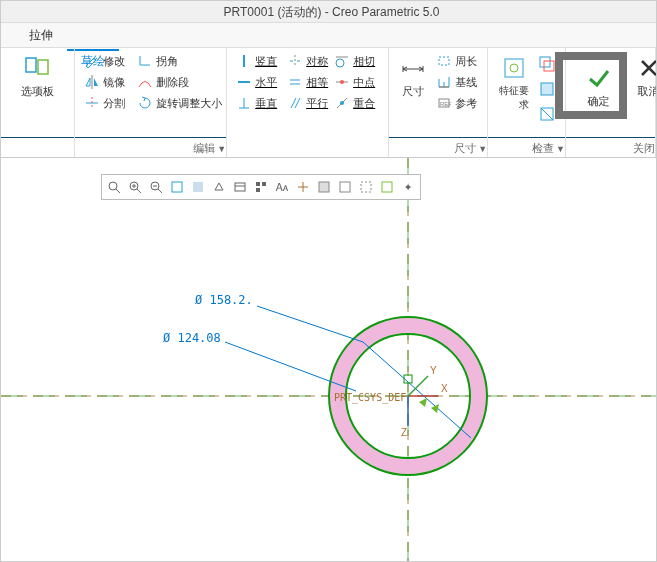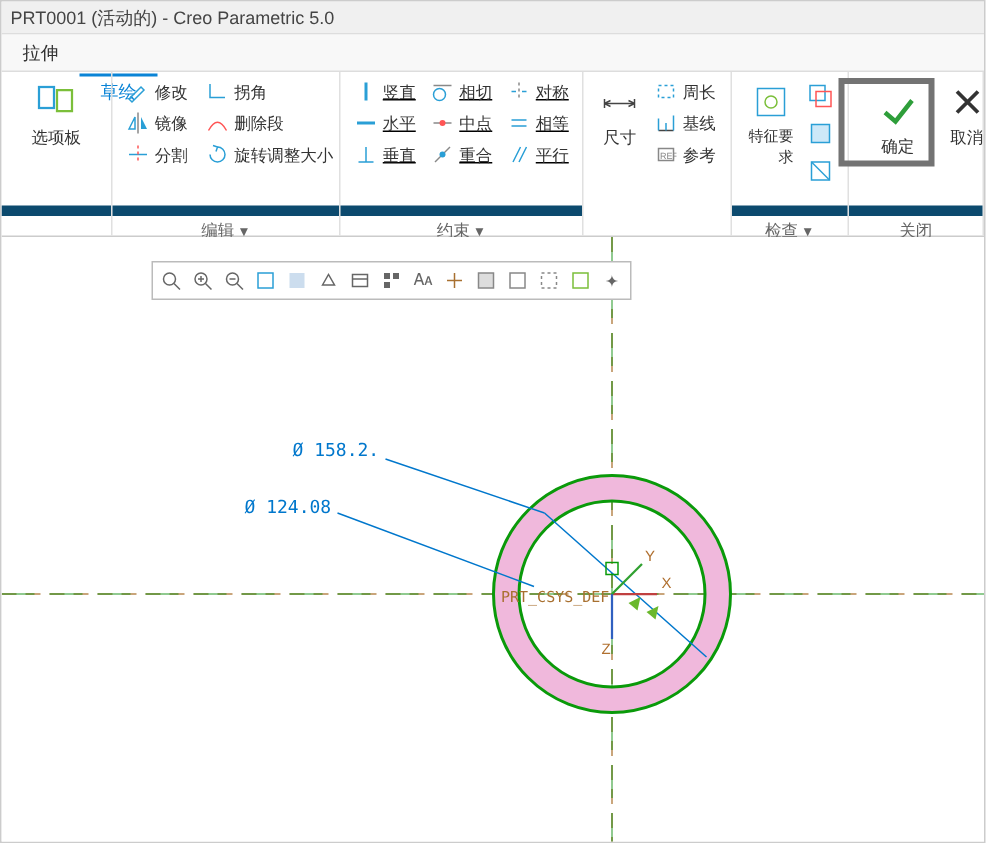--- a/index.html
+++ b/index.html
@@ -1,34 +1,34 @@
 <!DOCTYPE html>
 <html><head>
 <meta charset="utf-8">
 <style>
   * { box-sizing: border-box; margin: 0; padding: 0; font-family: 'Microsoft YaHei', 'Segoe UI', sans-serif; }
   body { width: 657px; height: 562px; background: #fff; overflow: hidden; border: 1px solid #ccc; }
-  .titlebar { height: 22px; background: #f0f0f0; font-size: 12px; color: #444; padding-left: 6px; line-height: 22px; border-bottom: 1px solid #ddd;}
-  .tabs { height: 25px; background: #f8f8f8; display: flex; border-bottom: 1px solid #ddd; }
+  .titlebar { height: 22px; background: #f0f0f0; font-size: 12px; color: #444; padding-left: 6px; line-height: 22px; border-bottom: 1px solid #ddd; text-align: center;}
+  .tabs { height: 25px; background: #f8f8f8; display: flex; border-bottom: 1px solid #ddd; padding-left: 14px; }
   .tab { padding: 0 14px; font-size: 12px; line-height: 24px; color: #333; }
   .tab.active { color: #0a84d6; border-bottom: 2px solid #0a84d6; margin-top: 26px; }
   .ribbon { height: 110px; display: flex; background: #fff; border-bottom: 1px solid #ccc; }
   .group { border-right: 1px solid #e0e0e0; display: flex; flex-direction: column; }
   .group-body { flex: 1; display: flex; align-items: flex-start; padding: 4px 6px 0 6px; }
-  .group-label { height: 20px; text-align: center; font-size: 11px; color: #666; border-top: 7px solid #0c4a6e; line-height: 20px; }
+  .group-label { height: 20px; text-align: right; font-size: 11px; color: #666; border-top: 1px solid #0c4a6e; line-height: 20px; }
   .group-label .drop { font-size: 9px; margin-left: 2px;}
   .vbtn { display: flex; flex-direction: column; align-items: center; padding: 2px 4px; cursor: pointer; }
   .vbtn .glyph { width: 28px; height: 28px; display: flex; align-items: center; justify-content: center; }
   .vbtn .lbl { font-size: 11px; color: #333; margin-top: 2px; }
   .col { display: flex; flex-direction: column; gap: 3px; }
   .sbtn { display: flex; align-items: center; padding: 1px 3px; cursor: pointer; white-space: nowrap; }
   .sbtn .glyph { width: 16px; height: 16px; display: flex; align-items: center; justify-content: center; margin-right: 3px; }
   .sbtn .lbl { font-size: 11px; color: #333; }
   .iconbtn { width: 24px; height: 24px; display: flex; align-items: center; justify-content: center; cursor: pointer; }
-  .highlight-red { border: 4px solid #737373; padding: 2px 2px 0 18px;}
+  .highlight-red { border: 8px solid #737373; padding: 2px 2px 0 18px;}
   .canvas-wrap { position: relative; width: 100%; height: calc(562px - 22px - 25px - 110px); background: #fff; overflow: hidden; }
   .toolbar-float { position: absolute; top: 16px; left: 100px; display: flex; background: #fff; border: 1px solid #bbb; padding: 2px; gap: 1px; z-index: 10;}
   .toolbar-float .tbtn { width: 20px; height: 20px; display:flex; align-items:center; justify-content:center; cursor:pointer; font-size:11px; color:#666;}
   svg.stage { position: absolute; inset: 0; }
   .dim-text { font-size: 12px; fill: #0077cc; font-family: monospace; }
   .csys-text { font-size: 10px; fill: #a87030; font-family: monospace; }
   .axis-text { font-size: 10px; fill: #b07030; }
 </style>
 </head>
 <body>
@@ -140,20 +140,47 @@
           </div>
         <div class="sbtn">
             <span class="glyph">
               <svg width="14" height="14">
                 <path d="M2 12 L12 12 M7 12 L7 2" stroke="#2a9fd6"></path>
               </svg>
             </span>
             <span class="lbl">垂直</span>
           </div>
       </div>
+      <div class="col">
+        <div class="sbtn">
+            <span class="glyph">
+              <svg width="14" height="14">
+                <path d="M7 1 L7 13" stroke="#888" stroke-dasharray="2"></path>
+                <path d="M2 7 L5 7 M9 7 L12 7" stroke="#2a9fd6"></path>
+              </svg>
+            </span>
+            <span class="lbl">对称</span>
+          </div>
+        <div class="sbtn">
+            <span class="glyph">
+              <svg width="14" height="14">
+                <path d="M2 5 L12 5 M2 9 L12 9" stroke="#2a9fd6"></path>
+              </svg>
+            </span>
+            <span class="lbl">相等</span>
+          </div>
+        <div class="sbtn">
+            <span class="glyph">
+              <svg width="14" height="14">
+                <path d="M3 12 L8 2 M7 12 L12 2" stroke="#2a9fd6"></path>
+              </svg>
+            </span>
+            <span class="lbl">平行</span>
+          </div>
+      </div>
       <div class="col" style="margin-right:4px;">
         <div class="sbtn">
             <span class="glyph">
               <svg width="14" height="14">
                 <circle cx="5" cy="9" r="4" fill="none" stroke="#2a9fd6"></circle>
                 <path d="M1 3 L13 3" stroke="#888"></path>
               </svg>
             </span>
             <span class="lbl">相切</span>
           </div>
@@ -169,49 +196,21 @@
         <div class="sbtn">
             <span class="glyph">
               <svg width="14" height="14">
                 <path d="M2 12 L12 2" stroke="#888"></path>
                 <circle cx="7" cy="7" r="2" fill="#2a9fd6"></circle>
               </svg>
             </span>
             <span class="lbl">重合</span>
           </div>
       </div>
-      <div class="col">
-        <div class="sbtn">
-            <span class="glyph">
-              <svg width="14" height="14">
-                <path d="M7 1 L7 13" stroke="#888" stroke-dasharray="2"></path>
-                <path d="M2 7 L5 7 M9 7 L12 7" stroke="#2a9fd6"></path>
-              </svg>
-            </span>
-            <span class="lbl">对称</span>
-          </div>
-        <div class="sbtn">
-            <span class="glyph">
-              <svg width="14" height="14">
-                <path d="M2 5 L12 5 M2 9 L12 9" stroke="#2a9fd6"></path>
-              </svg>
-            </span>
-            <span class="lbl">相等</span>
-          </div>
-        <div class="sbtn">
-            <span class="glyph">
-              <svg width="14" height="14">
-                <path d="M3 12 L8 2 M7 12 L12 2" stroke="#2a9fd6"></path>
-              </svg>
-            </span>
-            <span class="lbl">平行</span>
-          </div>
-      </div>
-    </div>
-    <div class="group-label"><span>约束</span><span class="drop">▼</span></div>
+    </div>
   </div>
 
   <div class="group" style="width:104px;">
     <div class="group-body">
       <div class="vbtn" style="margin-right:2px;">
         <span class="glyph">
             <svg width="26" height="26">
               <path d="M3 14 L23 14" stroke="#444"></path>
               <path d="M3 11 L3 17 M23 11 L23 17" stroke="#444"></path>
               <path d="M3 14 L7 12 M3 14 L7 16 M23 14 L19 12 M23 14 L19 16" stroke="#444"></path>
@@ -241,20 +240,21 @@
             <span class="glyph">
               <svg width="14" height="14">
                 <rect x="2" y="3" width="10" height="8" fill="none" stroke="#888"></rect>
                 <text x="3" y="10" font-size="6" fill="#888">REF</text>
               </svg>
             </span>
             <span class="lbl">参考</span>
           </div>
       </div>
     </div>
+    <div class="group-label"><span>尺寸</span><span class="drop">▼</span></div>
   </div>
 
   <div class="group" style="width:82px;">
     <div class="group-body" style="gap:2px;">
       <div class="vbtn">
         <span class="glyph">
             <svg width="24" height="24">
               <rect x="3" y="3" width="18" height="18" fill="none" stroke="#2a9fd6"></rect>
               <circle cx="12" cy="12" r="4" fill="none" stroke="#7bbf3a"></circle>
             </svg>

